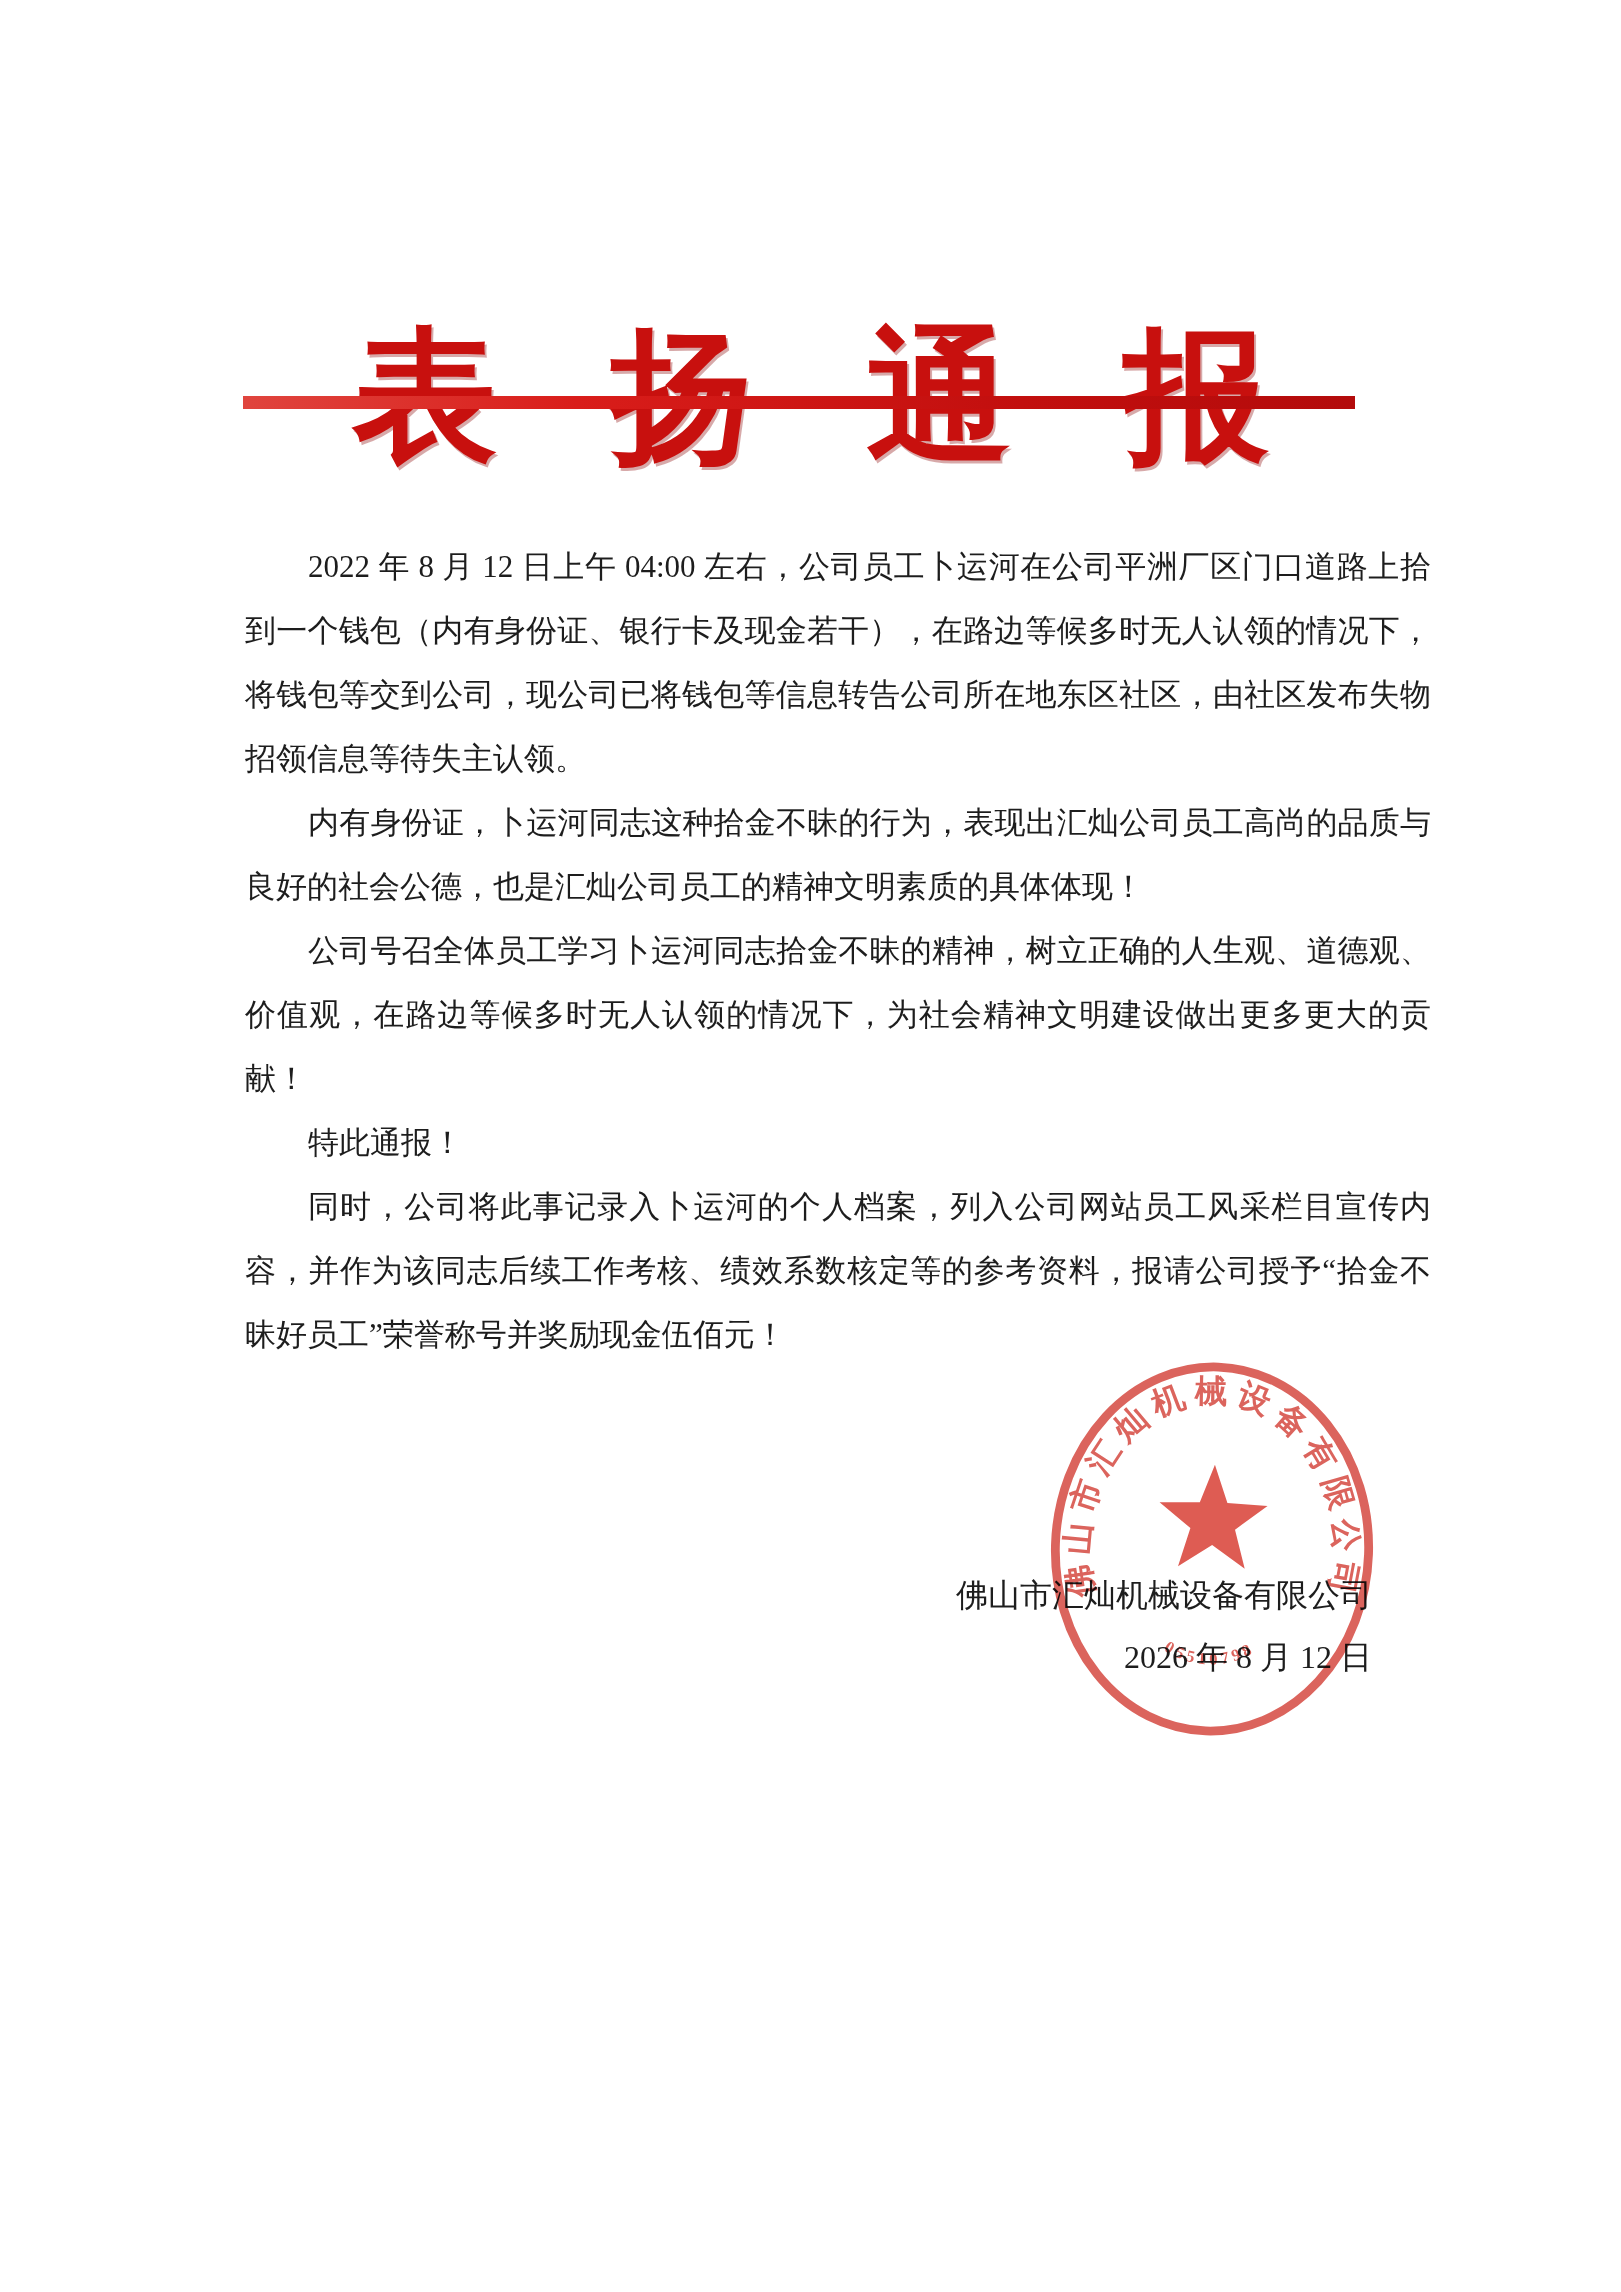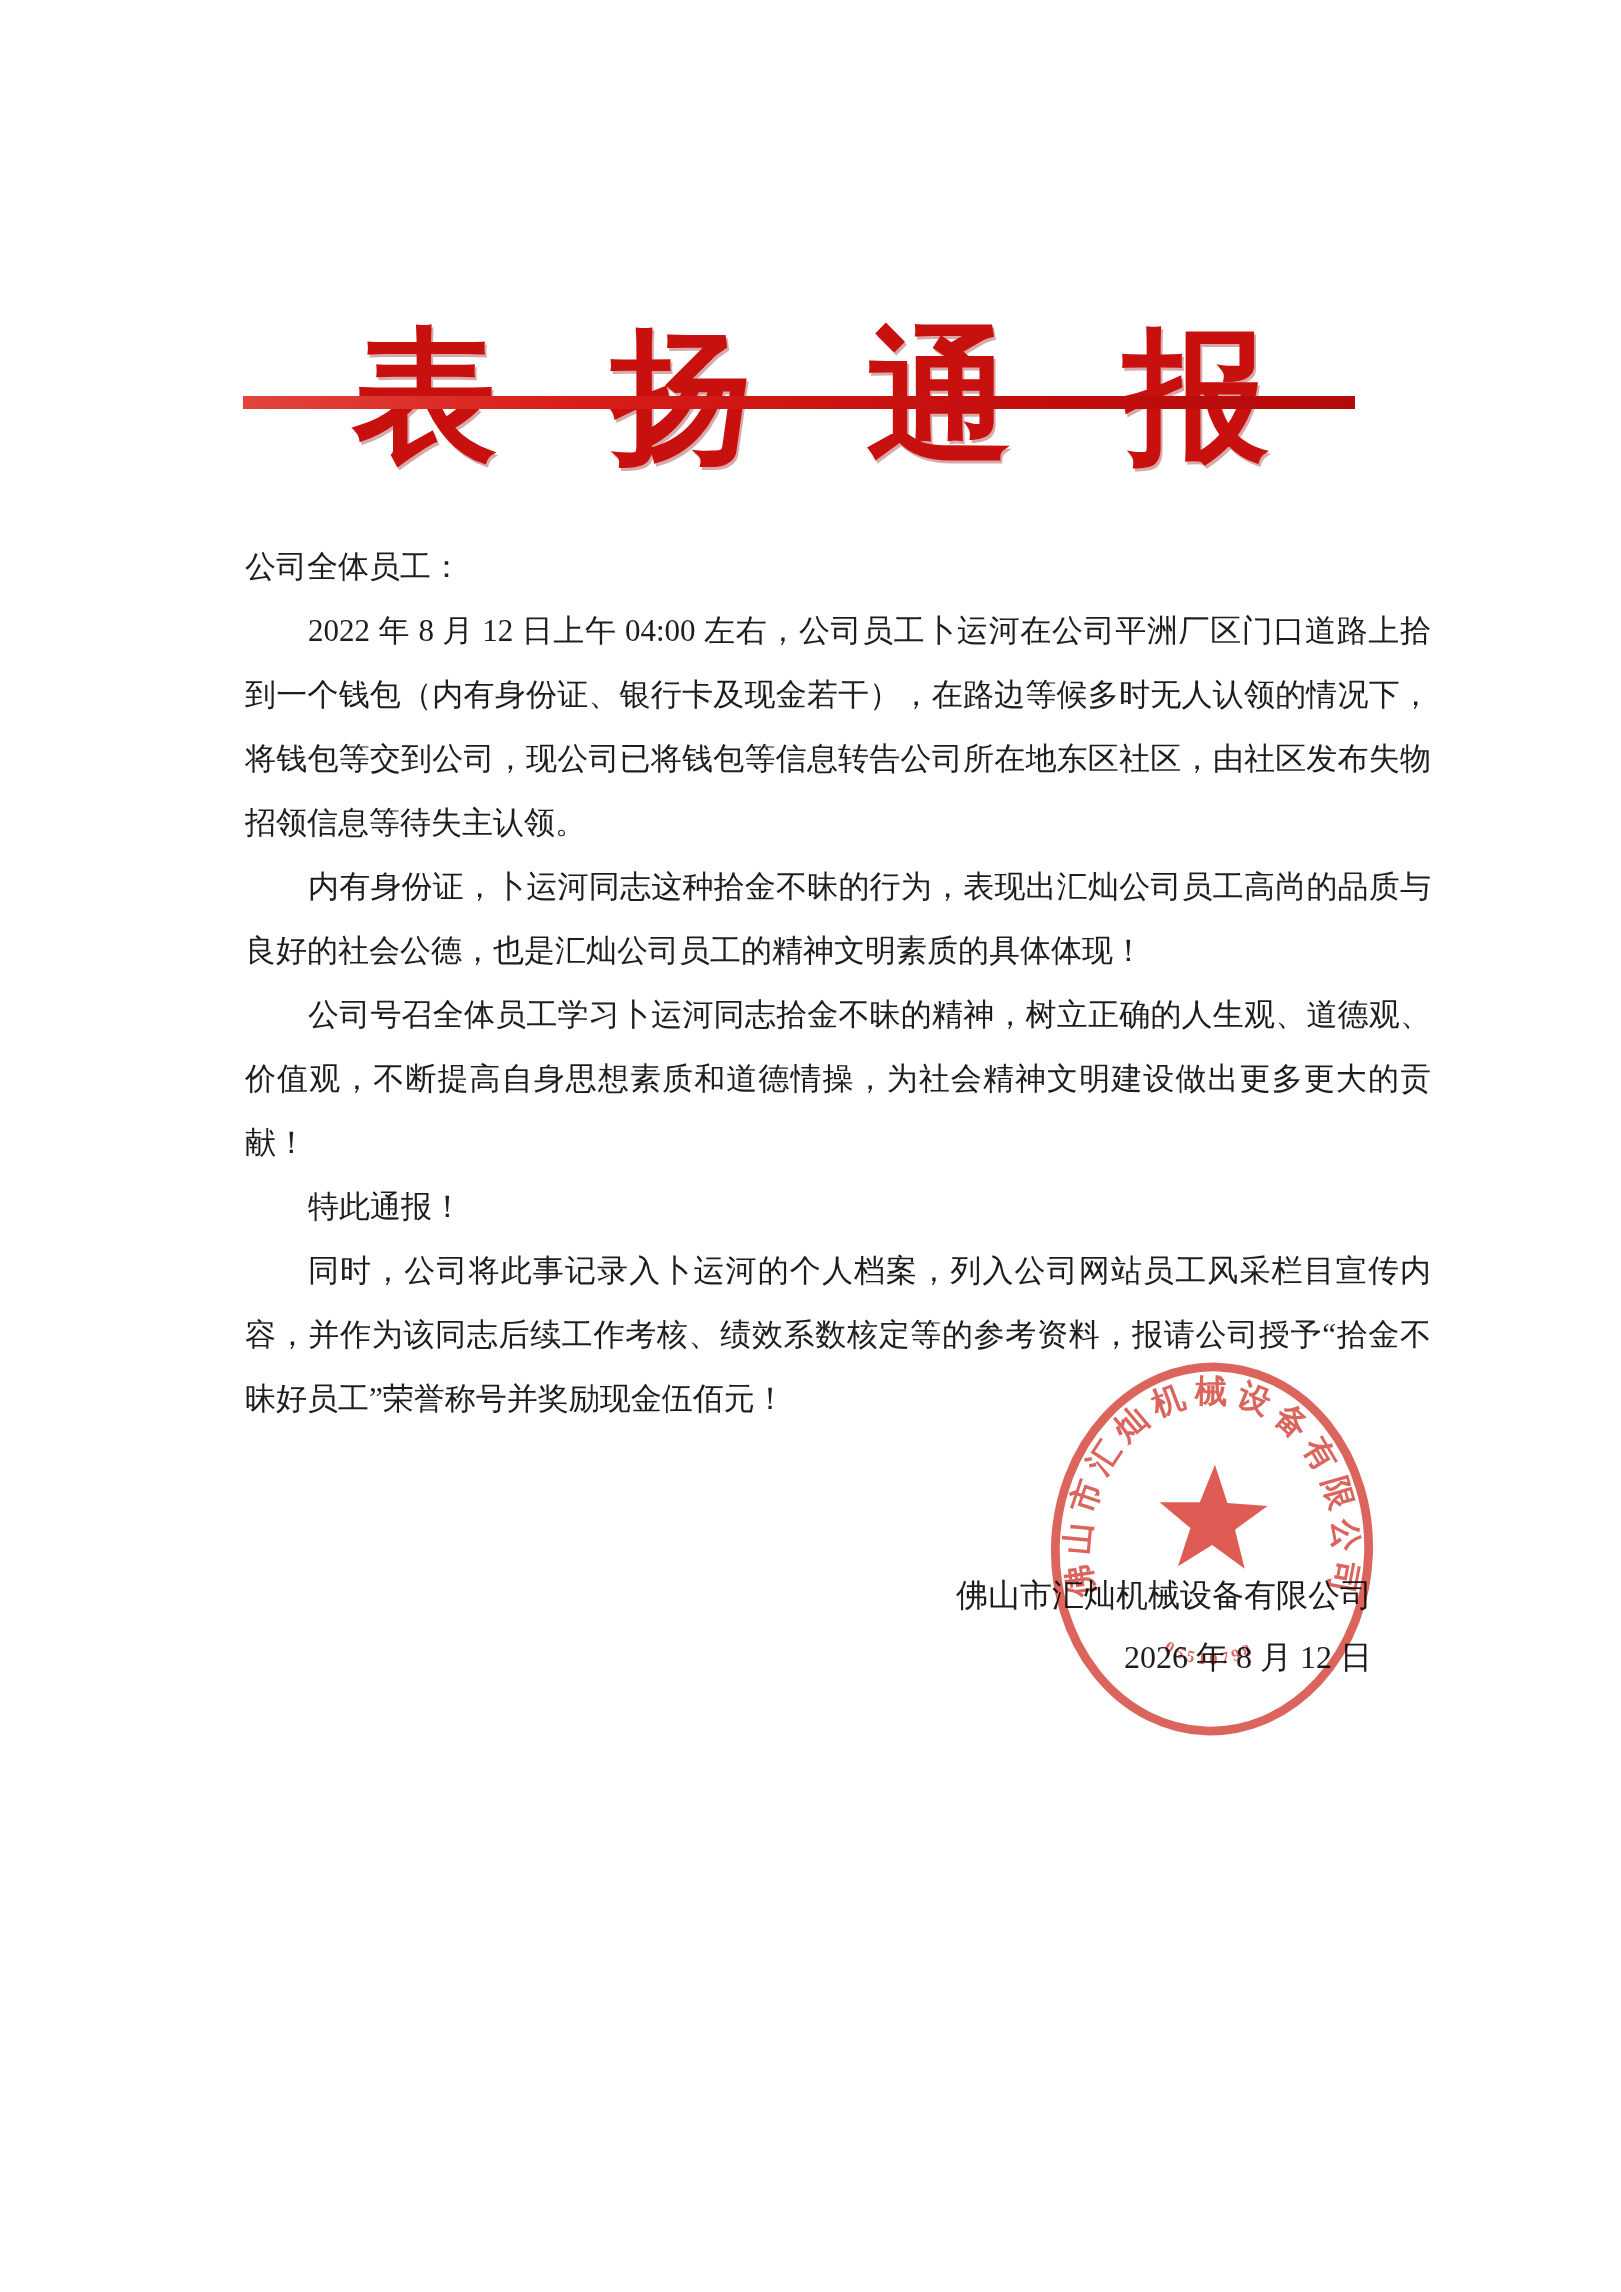--- a/index.html
+++ b/index.html
@@ -58,24 +58,23 @@
   <h1 class="doc-title">
     <span>表</span>
     <span>扬</span>
     <span>通</span>
     <span>报</span>
   </h1>
 
   <div class="title-rule"></div>
 
   <main class="body-text">
-    <p class="salutation">公司全体员工：</p>
     <p class="para">2022 年 8 月 12 日上午 04:00 左右，公司员工卜运河在公司平洲厂区门口道路上拾到一个钱包（内有身份证、银行卡及现金若干），在路边等候多时无人认领的情况下，将钱包等交到公司，现公司已将钱包等信息转告公司所在地东区社区，由社区发布失物招领信息等待失主认领。</p>
     <p class="para">内有身份证，卜运河同志这种拾金不昧的行为，表现出汇灿公司员工高尚的品质与良好的社会公德，也是汇灿公司员工的精神文明素质的具体体现！</p>
-    <p class="para">公司号召全体员工学习卜运河同志拾金不昧的精神，树立正确的人生观、道德观、价值观，不断提高自身思想素质和道德情操，为社会精神文明建设做出更多更大的贡献！</p>
+    <p class="para">公司号召全体员工学习卜运河同志拾金不昧的精神，树立正确的人生观、道德观、价值观，在路边等候多时无人认领的情况下，为社会精神文明建设做出更多更大的贡献！</p>
     <p class="para">特此通报！</p>
     <p class="para">同时，公司将此事记录入卜运河的个人档案，列入公司网站员工风采栏目宣传内容，并作为该同志后续工作考核、绩效系数核定等的参考资料，报请公司授予“拾金不昧好员工”荣誉称号并奖励现金伍佰元！</p>
   </main>
 
   <div class="signature">
     <div>佛山市汇灿机械设备有限公司</div>
     <div>2026 年 8 月 12 日</div>
   </div>
 
   <div class="stamp">

